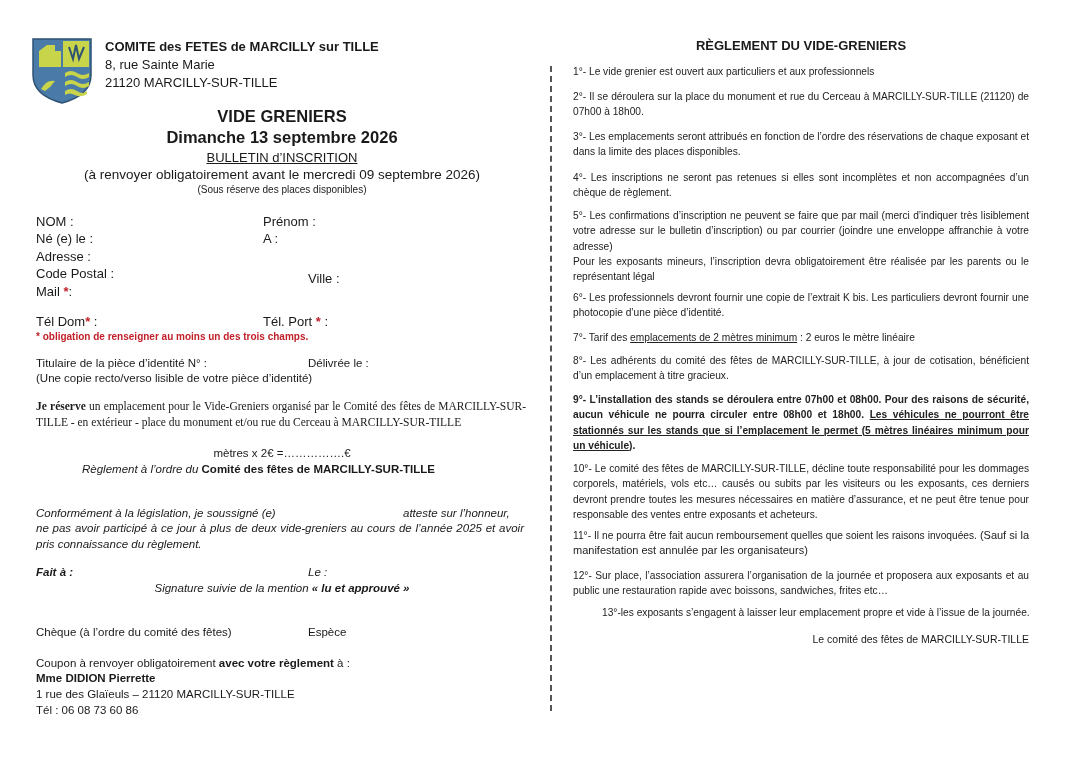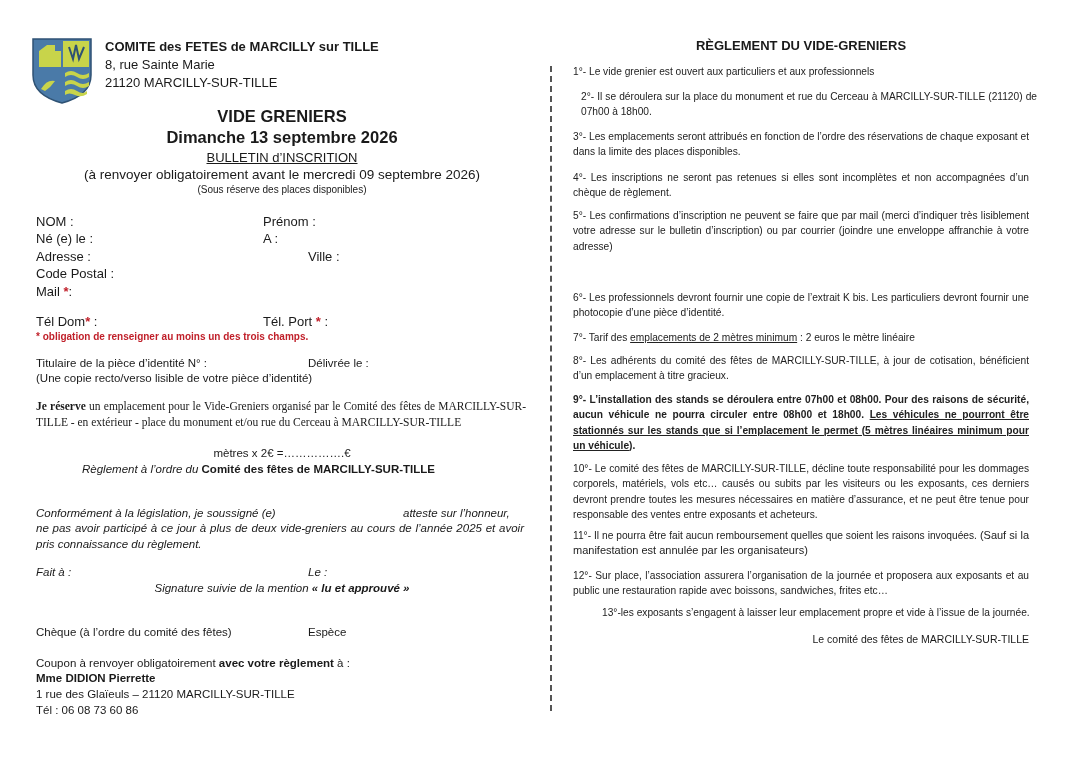--- a/index.html
+++ b/index.html
@@ -64,21 +64,21 @@
 <div class="center-block title3">BULLETIN d’INSCRITION</div>
 <div class="center-block title4">(à renvoyer obligatoirement avant le mercredi 09 septembre 2026)</div>
 <div class="center-block title5">(Sous réserve des places disponibles)</div>
 
 <div class="abs field" style="left:36px; top:213px;">NOM :</div>
 <div class="abs field" style="left:263px; top:213px;">Prénom :</div>
 <div class="abs field" style="left:36px; top:230px;">Né (e) le :</div>
 <div class="abs field" style="left:263px; top:230px;">A :</div>
 <div class="abs field" style="left:36px; top:248px;">Adresse :</div>
 <div class="abs field" style="left:36px; top:265px;">Code Postal :</div>
-<div class="abs field" style="left:308px; top:248px;text-align:center;">Ville :</div>
+<div class="abs field" style="left:308px; top:270px;text-align:center;">Ville :</div>
 <div class="abs field" style="left:36px; top:283px;">
   <span>Mail</span>
   <span class="req">*</span><span>:</span>
 </div>
 <div class="abs field" style="left:36px; top:313px;">
   <span>Tél Dom</span><span class="req">*</span><span> :</span>
 </div>
 <div class="abs field" style="left:263px; top:313px;">
   <span>Tél. Port </span><span class="req">*</span><span> :</span>
 </div>
@@ -93,21 +93,21 @@
 </div>
 <div class="abs small" style="left:36px; width:492px; top:446px; text-align:center;">mètres x 2€ =…………….€</div>
 <div class="abs small" style="left:82px; top:462px;">
   <span class="ital">Règlement à l’ordre du </span><b>Comité des fêtes de MARCILLY-SUR-TILLE</b>
 </div>
 
 <div class="abs small ital" style="left:36px; top:490px;">Conformément à la législation, je soussigné (e)</div>
 <div class="abs small ital" style="left:403px; top:490px;">atteste sur l’honneur,</div>
 <div class="para ital" style="top:505px; width:488px;">ne pas avoir participé à ce jour à plus de deux vide-greniers au cours de l’année 2025 et avoir pris connaissance du règlement.</div>
 
-<div class="abs small ital" style="left:36px; top:549px;">Fait à :</div>
+<div class="abs small ital" style="left:36px; top:549px;font-weight:bold;">Fait à :</div>
 <div class="abs small ital" style="left:308px; top:549px;">Le :</div>
 
 <div class="abs small" style="left:36px; width:492px; top:581px; text-align:center;">
   <span class="ital">Signature suivie de la mention </span><b class="ital">« lu et approuvé »</b>
 </div>
 
 <div class="abs small" style="left:36px; top:625px;">Chèque (à l’ordre du comité des fêtes)</div>
 <div class="abs small" style="left:308px; top:625px;">Espèce</div>
 
 <div class="abs small" style="left:36px; top:656px;">
@@ -115,25 +115,26 @@
 </div>
 <div class="abs small" style="left:36px; top:671px; font-weight:bold;">Mme DIDION Pierrette</div>
 <div class="abs small" style="left:36px; top:687px;">1 rue des Glaïeuls – 21120 MARCILLY-SUR-TILLE</div>
 <div class="abs small" style="left:36px; top:703px;">Tél : 06 08 73 60 86</div>
 
 <div class="divider"></div>
 
 <div class="rules-title">RÈGLEMENT DU VIDE-GRENIERS</div>
 
 <div class="rule" style="top:64px;">1°- Le vide grenier est ouvert aux particuliers et aux professionnels</div>
-<div class="rule" style="top:89px;margin-left:8px;">2°- Il se déroulera sur la place du monument et rue du Cerceau à MARCILLY-SUR-TILLE (21120) de 07h00 à 18h00.</div>
+<div class="rule" style="top:89px;">2°- Il se déroulera sur la place du monument et rue du Cerceau à MARCILLY-SUR-TILLE (21120) de 07h00 à 18h00.</div>
 <div class="rule" style="top:129px;">3°- Les emplacements seront attribués en fonction de l’ordre des réservations de chaque exposant et dans la limite des places disponibles.</div>
 <div class="rule" style="top:170px;">4°- Les inscriptions ne seront pas retenues si elles sont incomplètes et non accompagnées d’un chèque de règlement.</div>
 <div class="rule" style="top:208px;">
   <div>5°- Les confirmations d’inscription ne peuvent se faire que par mail (merci d’indiquer très lisiblement votre adresse sur le bulletin d’inscription) ou par courrier (joindre une enveloppe affranchie à votre adresse)</div>
+  <div>Pour les exposants mineurs, l’inscription devra obligatoirement être réalisée par les parents ou le représentant légal</div>
 </div>
 <div class="rule" style="top:290px;">6°- Les professionnels devront fournir une copie de l’extrait K bis. Les particuliers devront fournir une photocopie d’une pièce d’identité.</div>
 <div class="rule" style="top:330px;">
   <span>7°- Tarif des </span><u>emplacements de 2 mètres minimum</u><span> : 2 euros le mètre linéaire</span>
 </div>
 <div class="rule" style="top:353px;">8°- Les adhérents du comité des fêtes de MARCILLY-SUR-TILLE, à jour de cotisation, bénéficient d’un emplacement à titre gracieux.</div>
 <div class="rule" style="top:392px;font-weight:bold;">
   <span>9°- L’installation des stands se déroulera entre 07h00 et 08h00. Pour des raisons de sécurité, aucun véhicule ne pourra circuler entre 08h00 et 18h00. </span><u>Les véhicules ne pourront être stationnés sur les stands que si l’emplacement le permet (5 mètres linéaires minimum pour un véhicule</u><span>).</span>
 </div>
 <div class="rule" style="top:461px;">10°- Le comité des fêtes de MARCILLY-SUR-TILLE, décline toute responsabilité pour les dommages corporels, matériels, vols etc… causés ou subits par les visiteurs ou les exposants, ces derniers devront prendre toutes les mesures nécessaires en matière d’assurance, et ne peut être tenue pour responsable des ventes entre exposants et acheteurs.</div>

